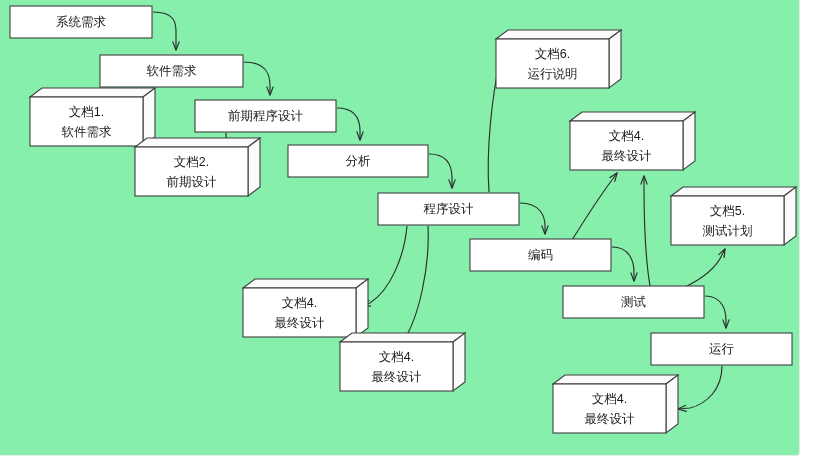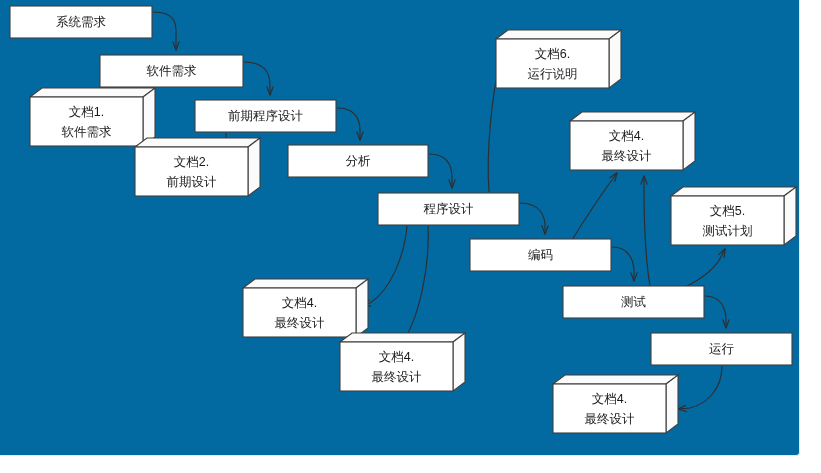--- a/index.html
+++ b/index.html
@@ -15,21 +15,21 @@
     height: 473px;
     background: #ffffff;
     overflow: hidden;
   }
   #canvas-card {
     position: absolute;
     left: 0px;
     top: 0px;
     width: 800px;
     height: 456px;
-    background: #0369a1;
+    background: #86efac;
     border-right: 1px solid #e8e8e8;
     border-bottom: 1px solid #e8e8e8;
     border-bottom-right-radius: 4px;
     box-sizing: border-box;
   }
   #diagram {
     position: absolute;
     left: 0;
     top: 0;
     width: 800px;

